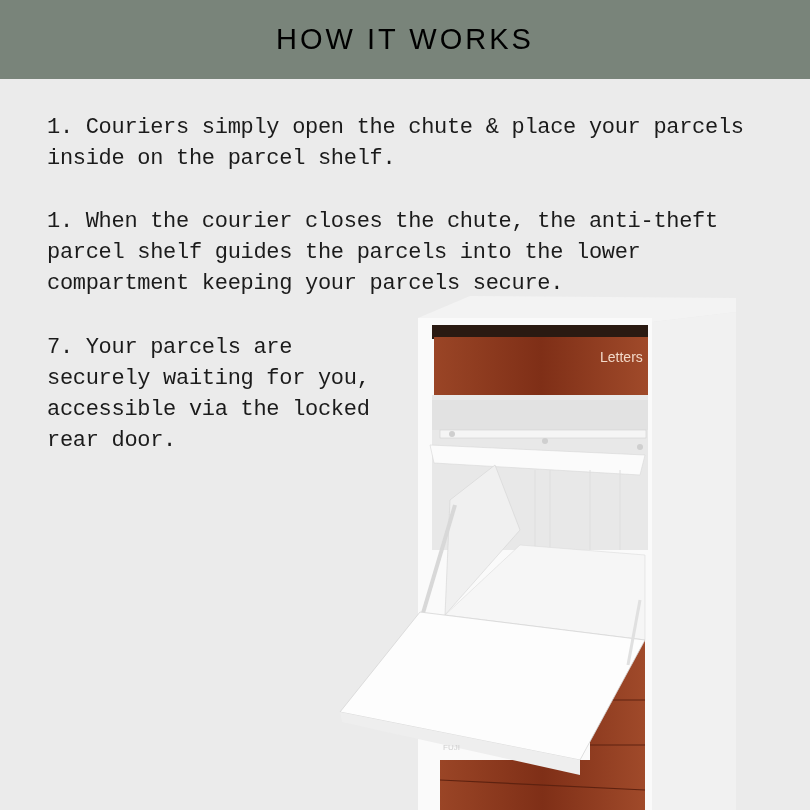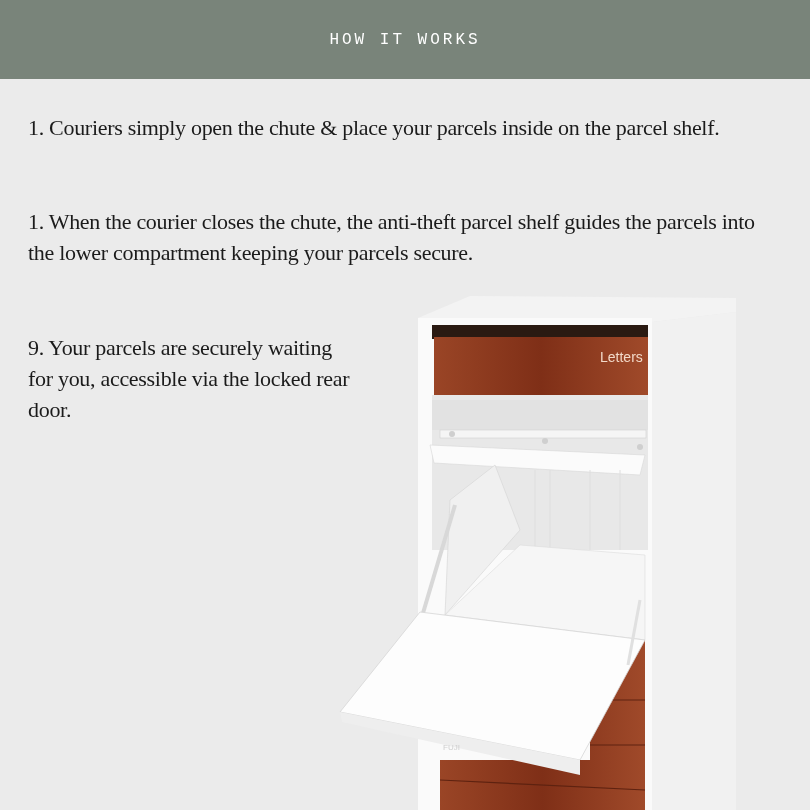--- a/index.html
+++ b/index.html
@@ -1,34 +1,34 @@
 <!DOCTYPE html>
 <html><head>
 <meta charset="utf-8">
 <style>
   html, body { margin:0; padding:0; }
   body { width:810px; height:810px; overflow:hidden; background:#ebebeb; position:relative; font-family:"Liberation Sans", sans-serif; }
   .header { position:absolute; left:0; top:0; width:810px; height:79px; background:#79847a; display:flex; align-items:center; justify-content:center; }
-  .header-title { color:#ffffff; font-size:16px; letter-spacing:3px; font-family:Liberation Mono, monospace; }
-  .step { position:absolute; left:28px; color:#1b1b1b; font-size:22px; line-height:31px; font-family:Liberation Serif, serif; letter-spacing:-0.3px; }
+  .header-title { color:#000000; font-size:29px; letter-spacing:3px; font-family:Liberation Sans, sans-serif; }
+  .step { position:absolute; left:47px; color:#1b1b1b; font-size:22px; line-height:31px; font-family:Liberation Mono, monospace; letter-spacing:-0.3px; }
   .step1 { top:112px; width:720px; }
   .step2 { top:206px; width:730px; }
   .step3 { top:332px; width:330px; }
   .illus { position:absolute; left:330px; top:290px; width:480px; height:520px; }
 </style>
 </head>
 <body>
 
 <div class="header">
   <span class="header-title">HOW IT WORKS</span>
 </div>
 
 <div class="step step1">1. Couriers simply open the chute &amp; place your parcels inside on the parcel shelf.</div>
 <div class="step step2">1. When the courier closes the chute, the anti-theft parcel shelf guides the parcels into the lower compartment keeping your parcels secure.</div>
-<div class="step step3">9. Your parcels are securely waiting for you, accessible via the locked rear door.</div>
+<div class="step step3">7. Your parcels are securely waiting for you, accessible via the locked rear door.</div>
 
 <svg class="illus" viewBox="330 290 480 520" xmlns="http://www.w3.org/2000/svg">
   <defs>
     <linearGradient id="wood" x1="0" y1="0" x2="1" y2="0">
       <stop offset="0" stop-color="#9a4526"></stop>
       <stop offset="0.5" stop-color="#7f2f17"></stop>
       <stop offset="1" stop-color="#a04a2a"></stop>
     </linearGradient>
   </defs>
 

